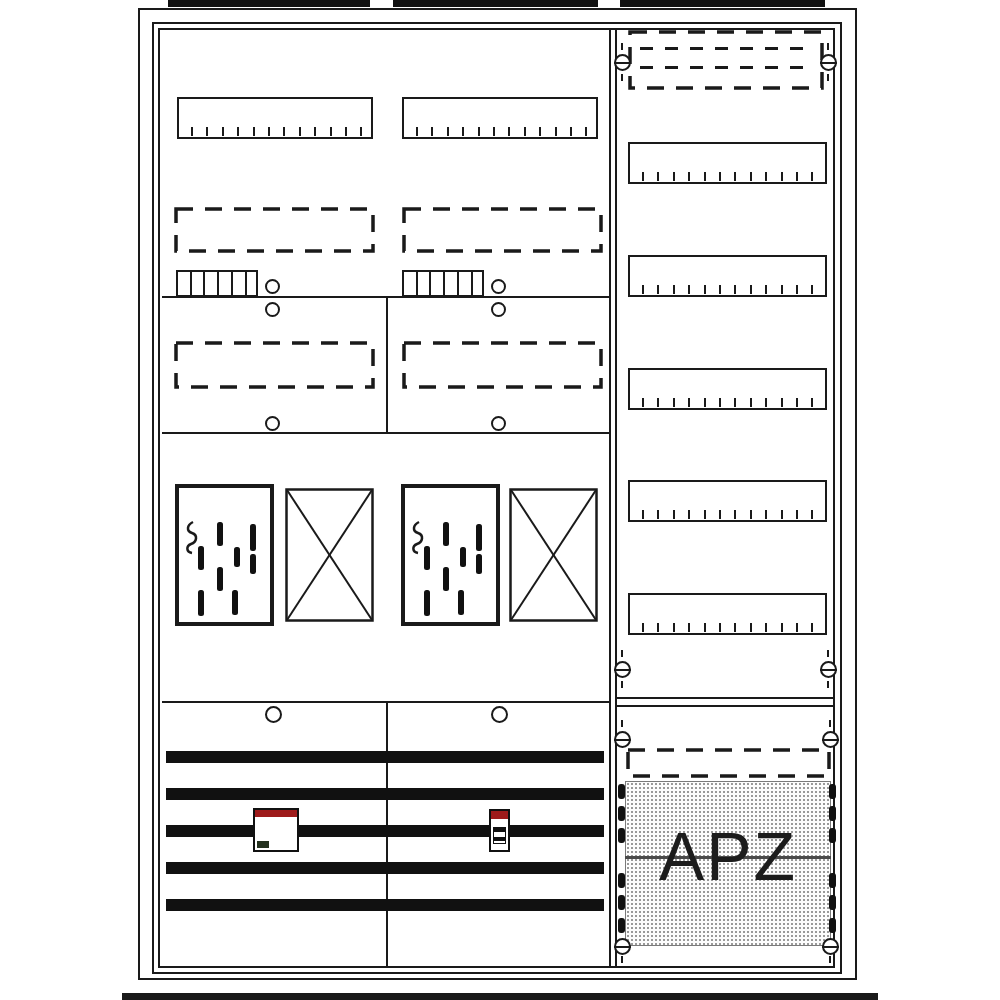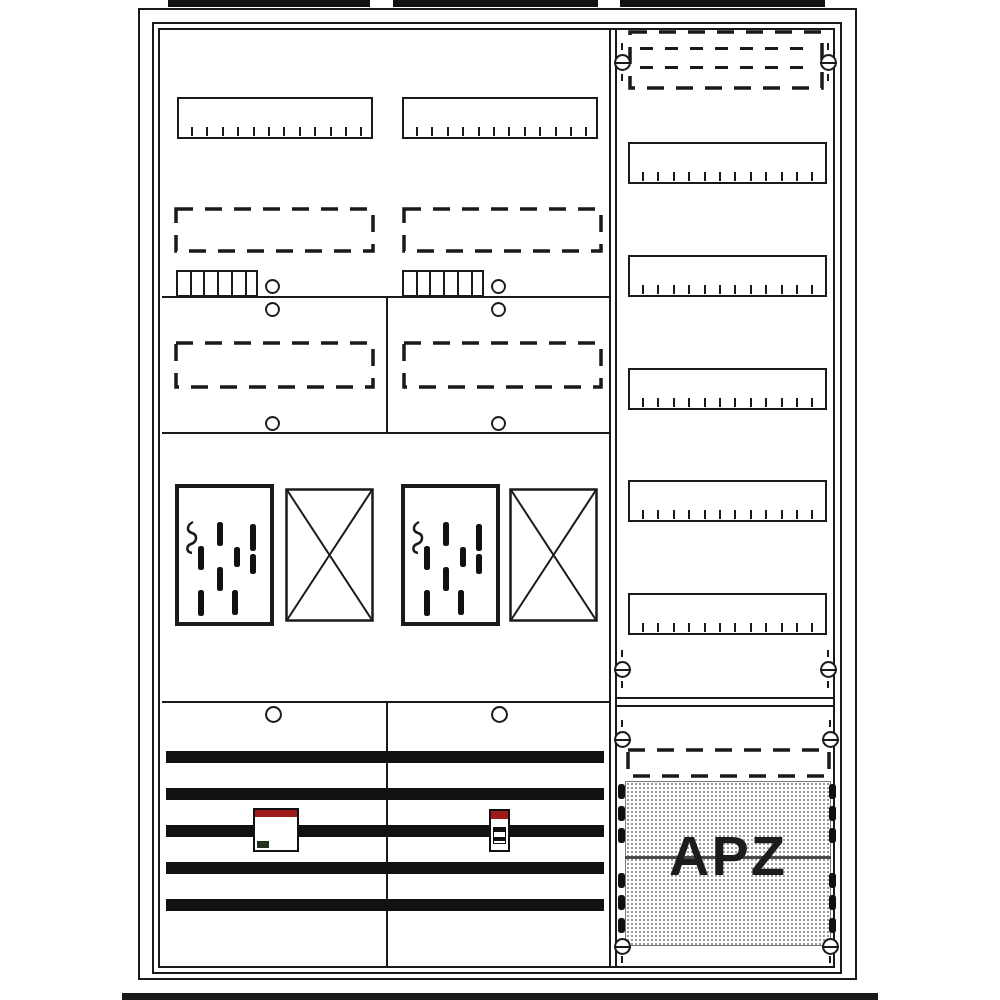--- a/index.html
+++ b/index.html
@@ -21,21 +21,21 @@
   .dev{position:absolute;background:#fff;border:2px solid #111;box-sizing:border-box;}
   .devtop{position:absolute;left:0;top:0;width:100%;height:7px;background:#9e1b1b;}
   .screw{position:absolute;width:13px;height:13px;border:2px solid #1a1a1a;border-radius:50%;background:#fff;box-sizing:content-box;}
   .screw .slot{position:absolute;left:-2px;right:-2px;top:50%;height:2px;margin-top:-1px;background:#1a1a1a;}
   .smk{position:absolute;width:2px;height:7px;background:#1a1a1a;}
   .dashline{position:absolute;height:3px;
          background:repeating-linear-gradient(90deg,#1a1a1a 0 13px,transparent 13px 25px);}
   .stipple{position:absolute;background-color:#fdfdfd;border:1px solid #7a7a7a;box-sizing:border-box;
          background-image:radial-gradient(circle,#9a9a9a 1px,transparent 1.1px);
          background-size:4px 4px;}
-  .apz{position:absolute;text-align:center;font-size:56px;font-weight:700;color:#1c1c1c;
+  .apz{position:absolute;text-align:center;font-size:68px;font-weight:400;color:#1c1c1c;
        letter-spacing:2px;line-height:62px;z-index:5;}
   .mark{position:absolute;width:7px;height:15px;background:#111;border-radius:3px;z-index:4;}
   .mid{position:absolute;background:#4a4a4a;z-index:3;}
 </style>
 </head>
 <body>
 
 <div class="canvas">
 
   <div class="tab" style="left:168px;width:202px;"></div>

